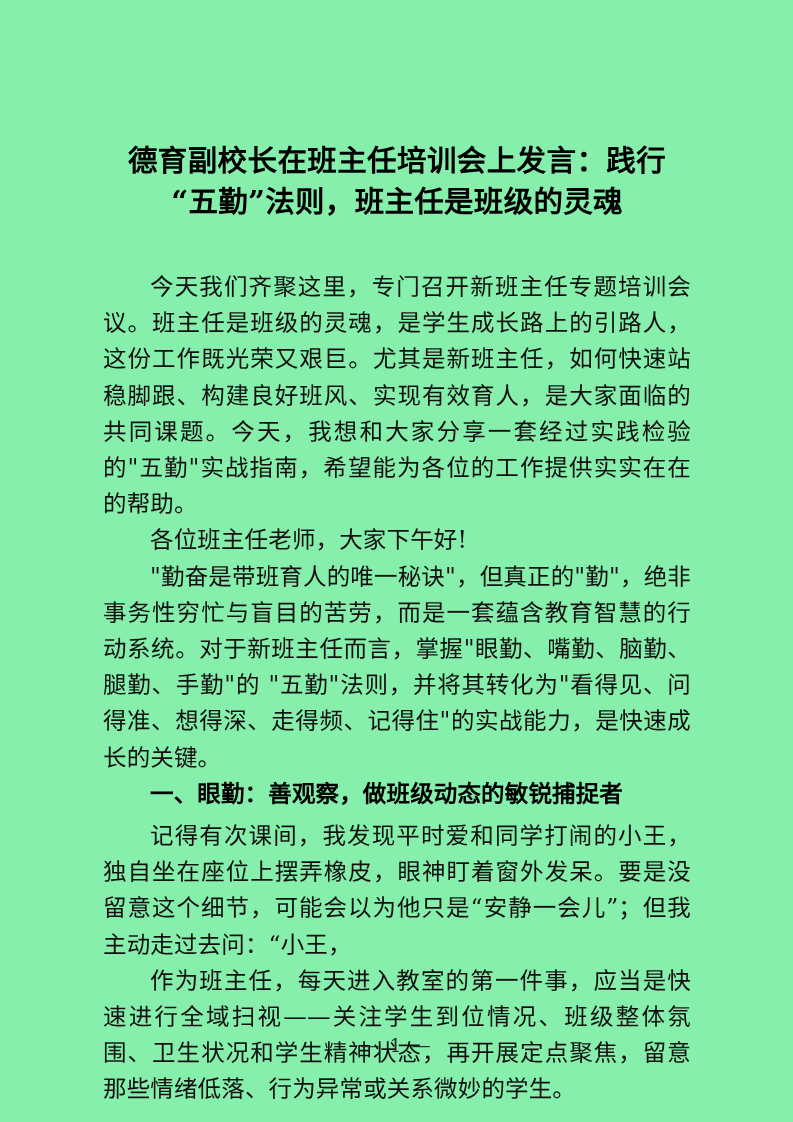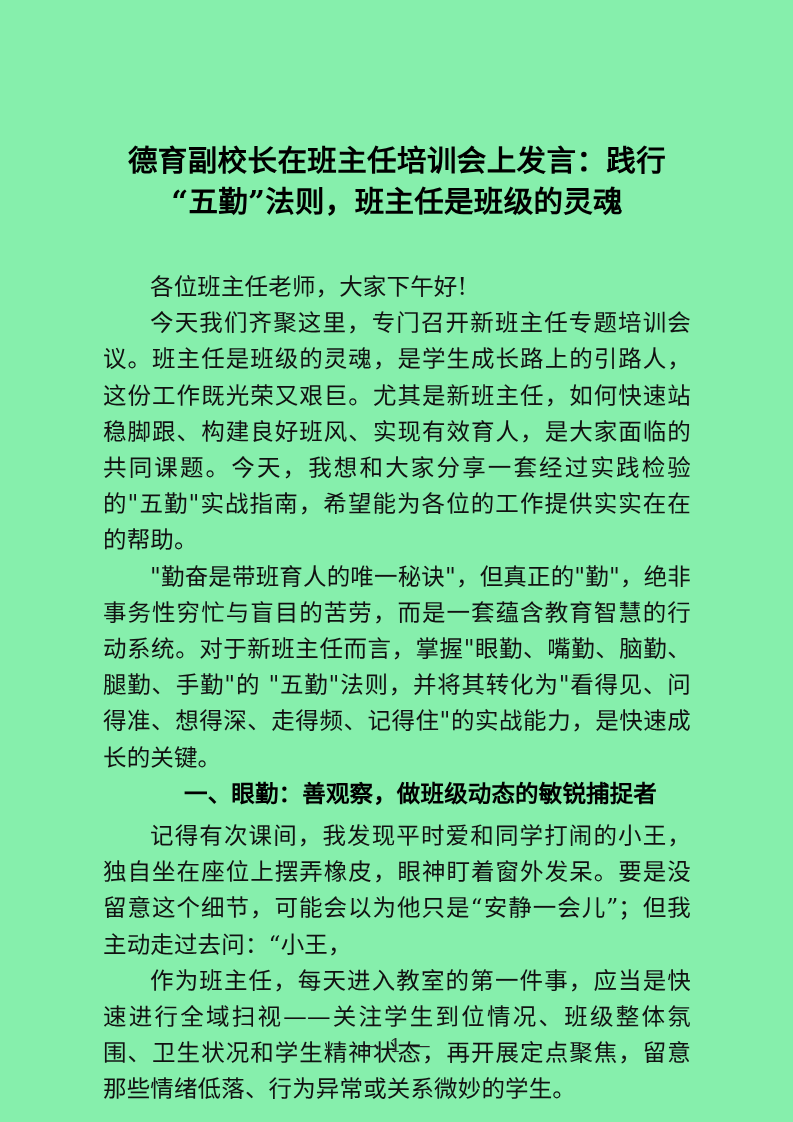--- a/index.html
+++ b/index.html
@@ -74,21 +74,20 @@
 
   .heading {
     font-family: "DejaVu Serif", "Liberation Serif", serif;
     font-size: 23.5px;
     line-height: 36.2px;
     font-weight: bold;
     color: #000000;
     margin: 0;
     text-indent: 2em;
     letter-spacing: 0.15px;
-    text-align: center;
   }
 
   .page-footer {
     position: absolute;
     left: 0;
     right: 0;
     top: 1034px;
     text-align: center;
     font-family: "DejaVu Serif", "Liberation Serif", serif;
     font-size: 19px;
@@ -103,23 +102,23 @@
 
   <div class="doc-body">
 
     <h1 class="doc-title">
       <span class="title-line title-line-1">德育副校长在班主任培训会上发言：践行</span>
       <span class="title-line title-line-2">“五勤”法则，班主任是班级的灵魂</span>
     </h1>
 
     <div class="spacer-after-title"></div>
 
+    <p class="para">今天我们齐聚这里，专门召开新班主任专题培训会议。班主任是班级的灵魂，是学生成长路上的引路人，这份工作既光荣又艰巨。尤其是新班主任，如何快速站稳脚跟、构建良好班风、实现有效育人，是大家面临的共同课题。今天，我想和大家分享一套经过实践检验的"五勤"实战指南，希望能为各位的工作提供实实在在的帮助。</p>
+
     <p class="para">各位班主任老师，大家下午好!</p>
-
-    <p class="para">今天我们齐聚这里，专门召开新班主任专题培训会议。班主任是班级的灵魂，是学生成长路上的引路人，这份工作既光荣又艰巨。尤其是新班主任，如何快速站稳脚跟、构建良好班风、实现有效育人，是大家面临的共同课题。今天，我想和大家分享一套经过实践检验的"五勤"实战指南，希望能为各位的工作提供实实在在的帮助。</p>
 
     <p class="para">"勤奋是带班育人的唯一秘诀"，但真正的"勤"，绝非事务性穷忙与盲目的苦劳，而是一套蕴含教育智慧的行动系统。对于新班主任而言，掌握"眼勤、嘴勤、脑勤、腿勤、手勤"的 "五勤"法则，并将其转化为"看得见、问得准、想得深、走得频、记得住"的实战能力，是快速成长的关键。</p>
 
     <p class="heading">一、眼勤：善观察，做班级动态的敏锐捕捉者</p>
 
     <p class="para gap-before">记得有次课间，我发现平时爱和同学打闹的小王，独自坐在座位上摆弄橡皮，眼神盯着窗外发呆。要是没留意这个细节，可能会以为他只是“安静一会儿”；但我主动走过去问：“小王，</p>
 
     <p class="para">作为班主任，每天进入教室的第一件事，应当是快速进行全域扫视——关注学生到位情况、班级整体氛围、卫生状况和学生精神状态，再开展定点聚焦，留意那些情绪低落、行为异常或关系微妙的学生。</p>
 
   </div>

